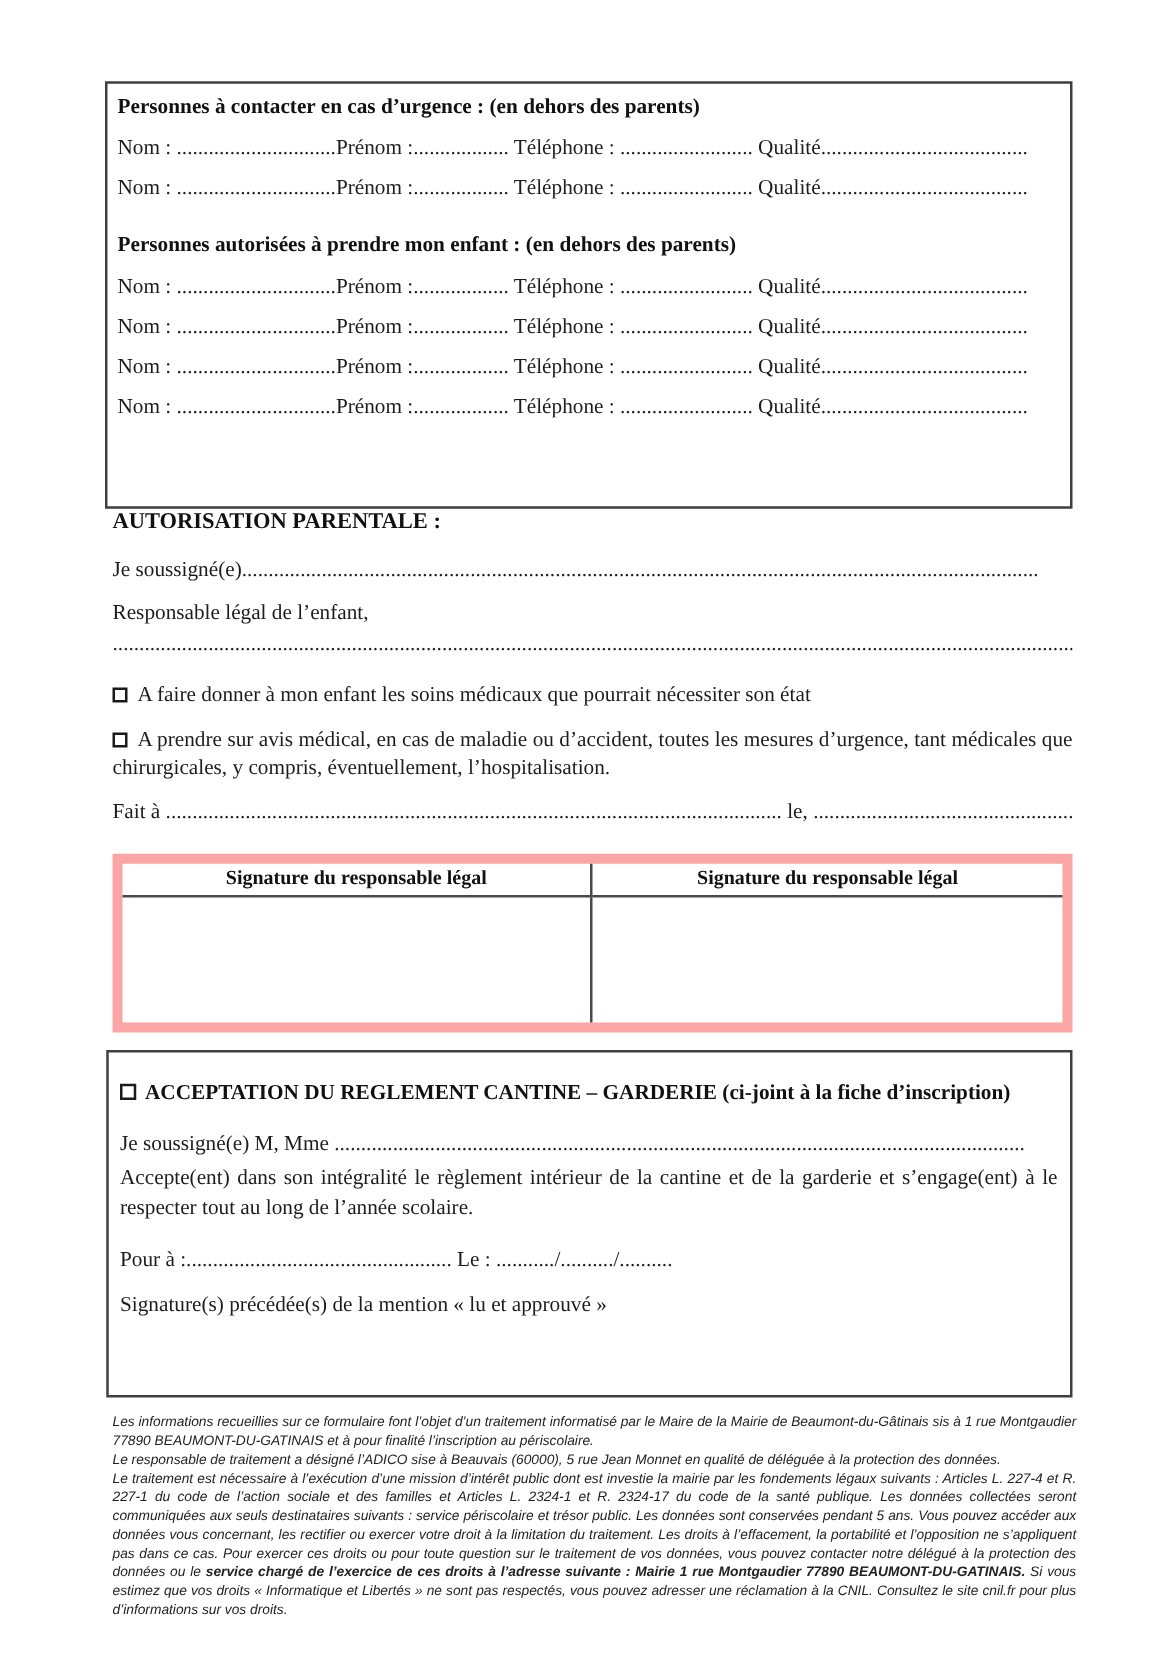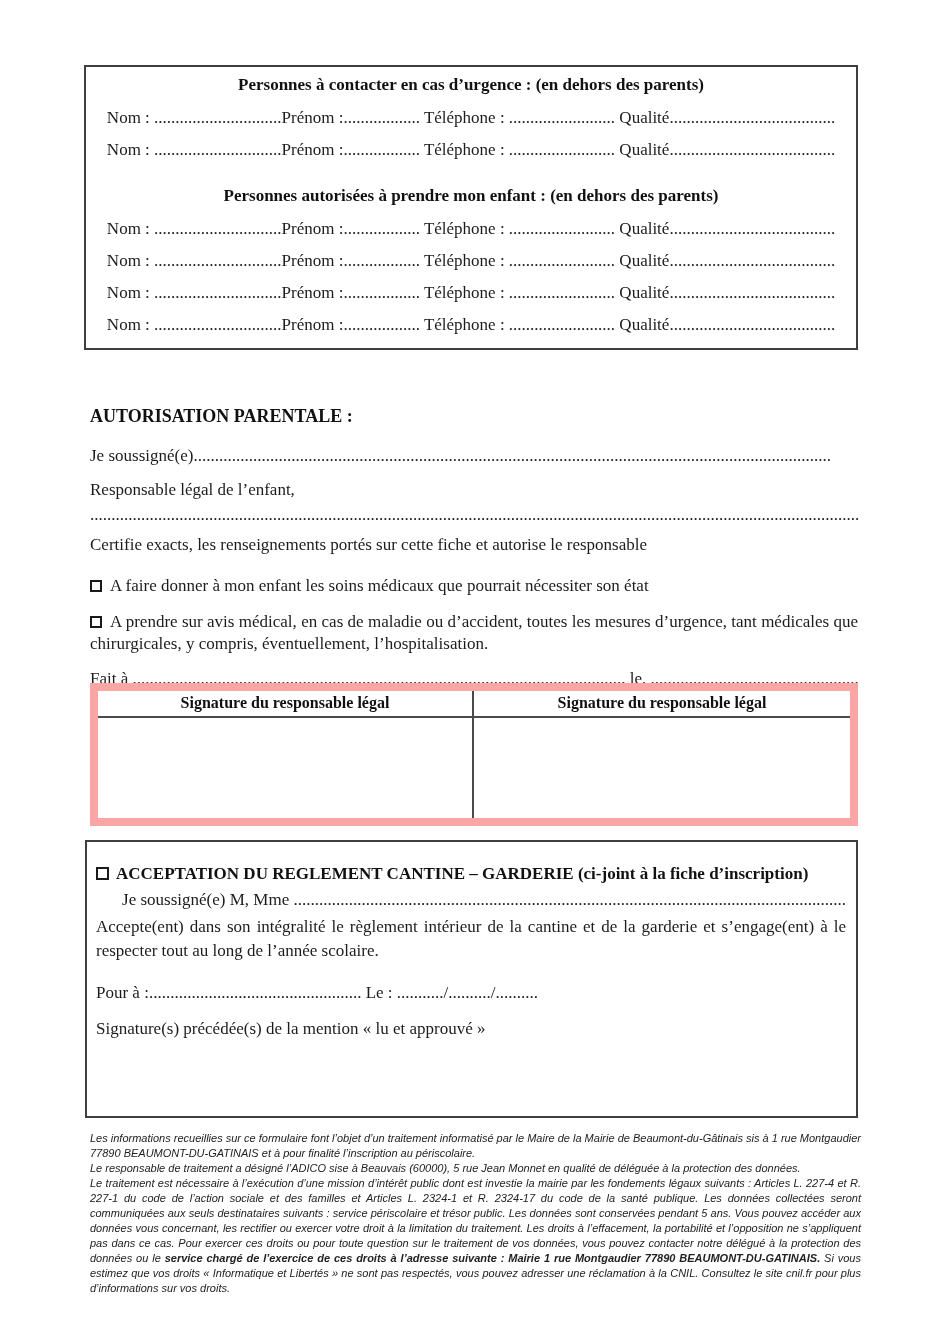--- a/index.html
+++ b/index.html
@@ -2,21 +2,21 @@
 <html><head>
 <meta charset="utf-8">
 <style>
   * { margin:0; padding:0; box-sizing:border-box; }
   html,body { background:#ffffff; }
   body { width:932px; height:1328px; font-family:"Liberation Serif", serif; color:#1c1c1c; }
   .page { position:relative; width:932px; height:1328px; background:#ffffff; overflow:hidden; }
 
   
   .outline-box { position:absolute; border:2px solid #3f3f3f; background:#ffffff; }
-  #contacts-box { left:84px; top:65px; width:774px; height:285px; padding:8px 8px 0 8px;text-align:center; }
+  #contacts-box { left:84px; top:65px; width:774px; height:342px; padding:8px 8px 0 8px; }
   .sec-title { font-size:17px; font-weight:700; color:#111; }
   .frow { font-size:17px; line-height:19px; margin-top:13px; white-space:nowrap; overflow:hidden; }
   #pickup-title { margin-top:27px; }
 
   
   #auth { position:absolute; left:90px; top:406px; width:768px; }
   #auth-title { font-size:18px; font-weight:700; color:#111; }
   .fline { font-size:17px; line-height:20px; white-space:nowrap; overflow:hidden; }
   #auth-je { margin-top:19px; }
   #auth-resp { margin-top:14px; }
@@ -34,21 +34,21 @@
                border:8px solid #fca5a5; display:grid; grid-template-columns:1fr 1fr; grid-template-rows:27px 1fr; }
   .sig-h { font-size:16px; font-weight:700; text-align:center; padding-top:3px; color:#111;
            border-bottom:2px solid #4a4a4a; }
   .sig-h.first { border-right:2px solid #4a4a4a; }
   .sig-cell.first { border-right:2px solid #4a4a4a; }
 
   
   #accept-box { left:85px; top:840px; width:773px; height:278px; padding:10px 10px 0 9px; }
   #acc-title { font-size:17px; font-weight:700; color:#111; line-height:21px;margin-top:11px; }
   #acc-title .cbox { width:13px; height:13px; margin-right:7px; }
-  #acc-je { margin-top:6px;text-align:right; }
+  #acc-je { margin-top:21px; }
   #acc-accepte { font-size:17px; line-height:24px; margin-top:5px; text-align:justify; }
   #acc-fait { margin-top:20px; }
   #acc-mention { margin-top:16px; }
 
   
   #privacy { position:absolute; left:90px; top:1131px; width:771px;
              font-family:"Liberation Sans", sans-serif; font-style:italic;
              font-size:11px; line-height:15px; color:#222; text-align:justify; }
   #privacy .b { font-weight:700; }
 </style>
@@ -67,21 +67,20 @@
     <div class="frow">Nom : ..............................Prénom :.................. Téléphone : ......................... Qualité.......................................</div>
     <div class="frow">Nom : ..............................Prénom :.................. Téléphone : ......................... Qualité.......................................</div>
     <div class="frow">Nom : ..............................Prénom :.................. Téléphone : ......................... Qualité.......................................</div>
   </div>
 
   <div id="auth">
     <div id="auth-title">AUTORISATION PARENTALE :</div>
     <div id="auth-je" class="fline">Je soussigné(e)......................................................................................................................................................</div>
     <div id="auth-resp" class="fline">Responsable légal de l’enfant,</div>
     <div id="auth-dots" class="fline">.......................................................................................................................................................................................</div>
-    <div id="auth-cert" class="fline">Certifie exacts, les renseignements portés sur cette fiche et autorise le responsable</div>
 
     <div id="auth-cb1" class="cb-item"><span class="cbox"></span><span>A faire donner à mon enfant les soins médicaux que pourrait nécessiter son état</span></div>
 
     <div id="auth-cb2" class="cb-item"><span class="cbox"></span><span>A prendre sur avis médical, en cas de maladie ou d’accident, toutes les mesures d’urgence, tant médicales que chirurgicales, y compris, éventuellement, l’hospitalisation.</span></div>
 
     <div id="auth-fait" class="fline">Fait à .................................................................................................................... le, ..................................................</div>
   </div>
 
   <div id="sig-table">
     <div class="sig-h first">Signature du responsable légal</div>

